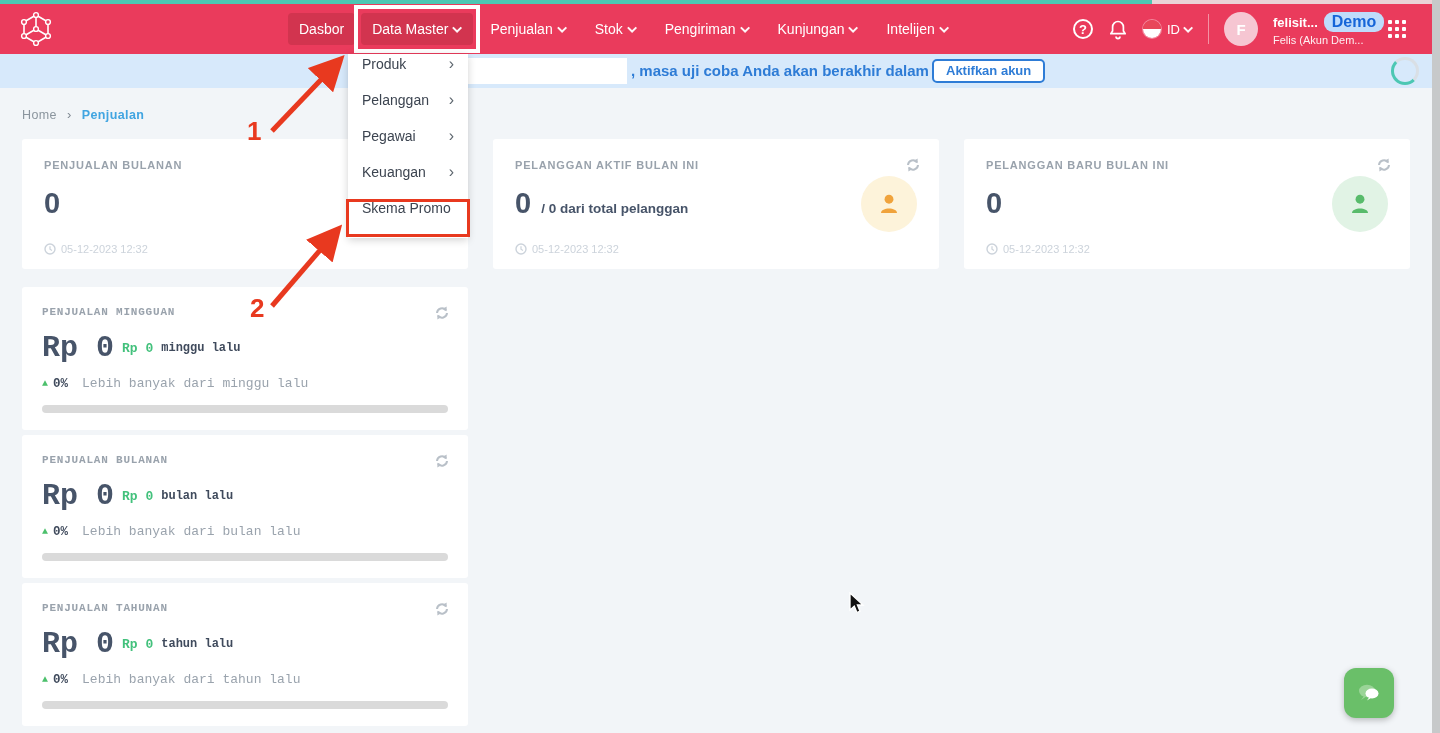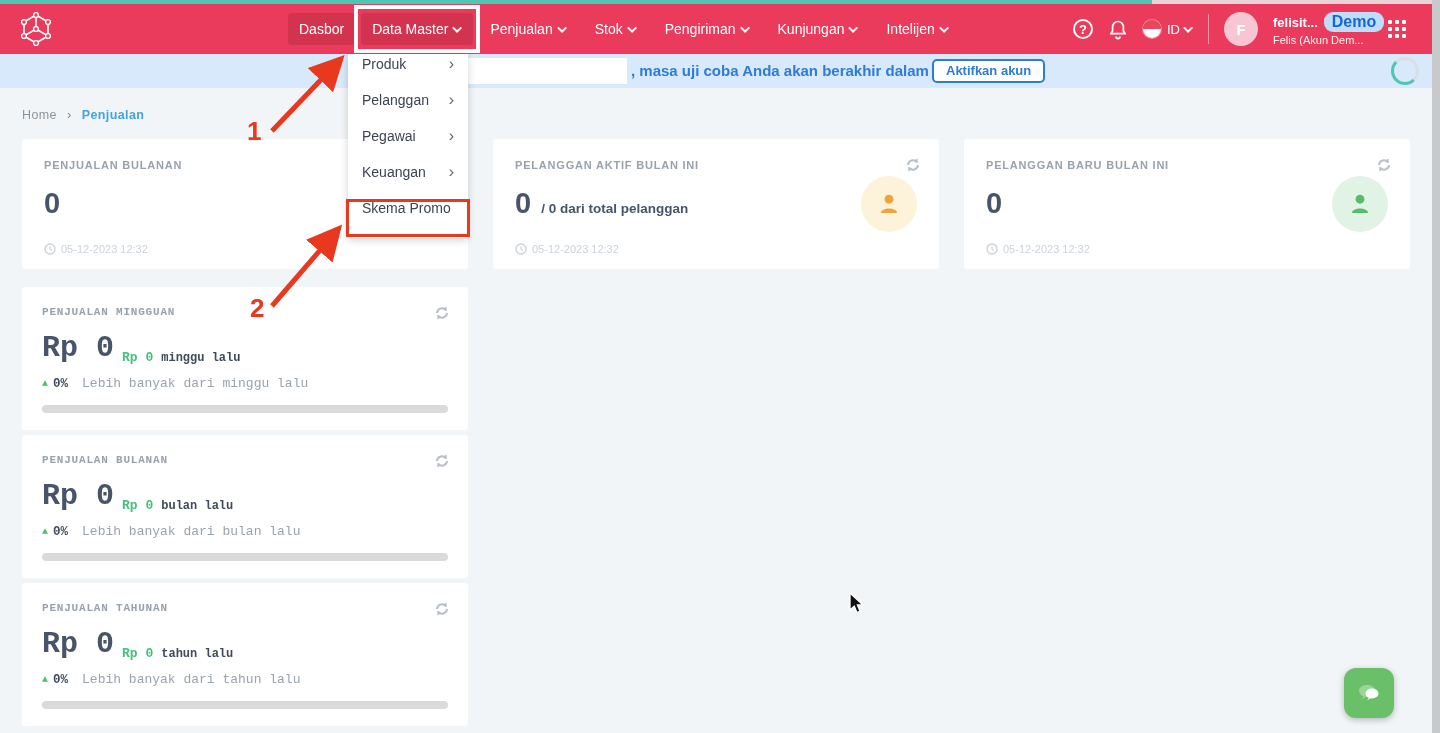--- a/index.html
+++ b/index.html
@@ -56,21 +56,21 @@
   .card-title { font-size:11px; letter-spacing:.8px; color:#99a2ac; font-weight:bold; }
   .stat-value-row { margin-top:16px; display:flex; align-items:baseline; gap:10px; }
   .stat-value { font-size:29px; font-weight:bold; color:#475469; }
   .stat-suffix { font-size:13.5px; font-weight:bold; color:#475469; }
   .timestamp { position:absolute; left:22px; bottom:14px; display:flex; align-items:center; gap:5px; font-size:11px; color:#ccd3db; }
   .refresh-icon { position:absolute; top:18px; right:18px; cursor:pointer; }
   .icon-bubble { position:absolute; right:22px; top:37px; width:56px; height:56px; border-radius:50%; display:flex; align-items:center; justify-content:center; }
 
   .col-sales { position:absolute; top:287px; left:22px; display:flex; flex-direction:column; gap:5px; z-index:1; }
   .sales-card { width:446px; height:143px; padding:19px 20px;font-family:Liberation Mono, monospace; }
-  .sales-value-row { margin-top:13px; display:flex; align-items:flex-end; gap:8px; }
+  .sales-value-row { margin-top:13px; display:flex; align-items:center; gap:8px; }
   .sales-value { font-size:30px; font-weight:bold; color:#475469; }
   .sales-compare { font-size:13px; font-weight:bold; color:#43c17c; }
   .sales-compare-label { font-size:12px; font-weight:bold; color:#3f4a5c; }
   .trend-row { margin-top:11px; display:flex; align-items:center; gap:5px; font-size:13px; }
   .trend-up { color:#4cc06c; font-size:10px; }
   .trend-pct { font-weight:bold; color:#3f4a5c; font-size:12.5px; }
   .trend-text { color:#9aa3ad;margin-left:9px; }
   .progress-bar { margin-top:14px; width:406px; height:8px; border-radius:4px; background:#dadada; }
 
   

